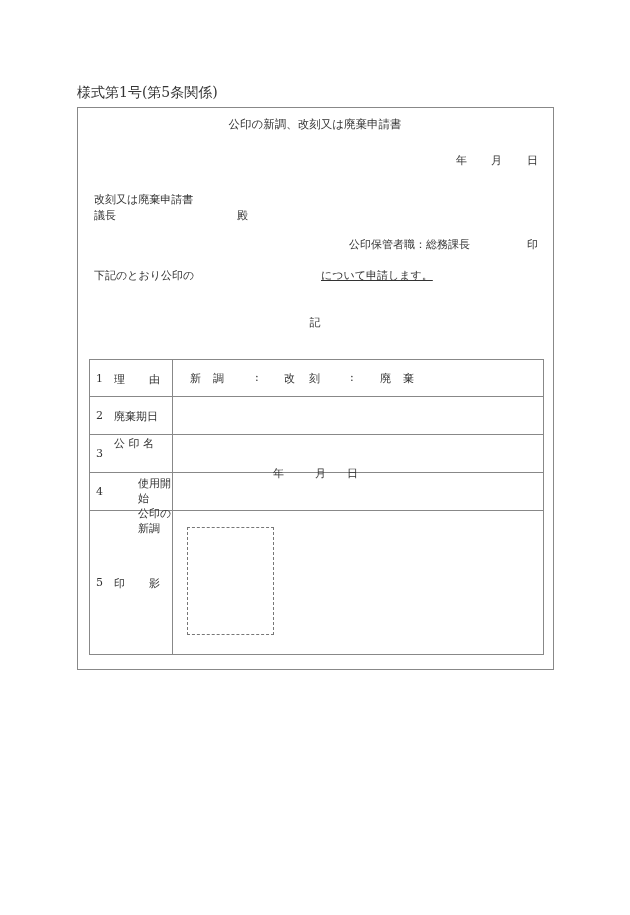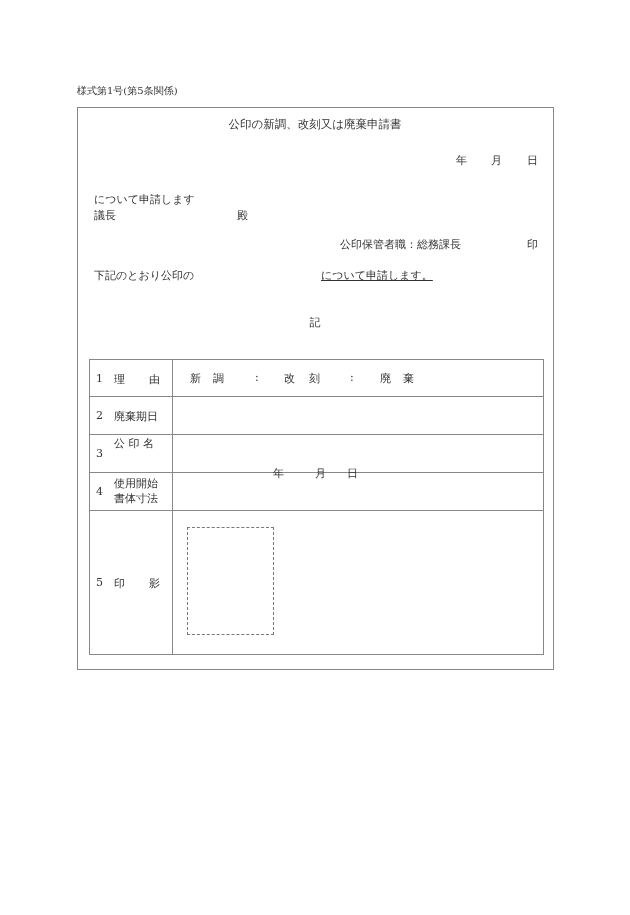--- a/index.html
+++ b/index.html
@@ -2,32 +2,32 @@
 <html><head>
 <meta charset="utf-8">
 <style>
   html, body { margin: 0; padding: 0; }
   body {
     width: 630px; height: 915px; background: #ffffff; position: relative;
     font-family: "DejaVu Serif", "Liberation Serif", serif;
     color: #333; font-size: 11px;
   }
   .abs { position: absolute; white-space: nowrap; }
-  .form-label { left: 77px; top: 84px; font-size: 10px; }
+  .form-label { left: 77px; top: 84px; font-size: 14px; }
   .outer-box {
     position: absolute; left: 77px; top: 107px; width: 477px; height: 563px;
     border: 1.5px solid #888; box-sizing: border-box;
   }
   .title { left: 0; width: 630px; top: 117px; text-align: center; font-size: 11.5px; }
   .date-row { top: 153px; }
   .date-row span { position: absolute; }
   .addr1 { left: 94px; top: 192px; }
   .addr2 { left: 94px; top: 208px; }
   .addr-dono { left: 237px; top: 208px; }
-  .custodian { left: 340px; top: 237px; }
+  .custodian { left: 349px; top: 237px; }
   .seal-mark { left: 527px; top: 237px; }
   .request-pre { left: 94px; top: 268px; text-align: center; }
   .request-post { left: 321px; top: 268px; text-decoration: underline; }
   .ki { left: 0; width: 630px; top: 315px; text-align: center; }
   table.detail {
     position: absolute; left: 89px; top: 359px; width: 455px;
     border-collapse: collapse; table-layout: fixed;
   }
   table.detail td {
     border: 1.5px solid #888; padding: 0; vertical-align: middle; font-size: 11px;
@@ -37,38 +37,38 @@
   .lbl { position: absolute; left: 24px; }
   .lbl-right { position: absolute; right: 12px; }
   .reason-opts { position: relative; height: 100%; }
   .reason-opts span { position: absolute; top: -7px; }
   .date-cell { position: relative; }
   .date-cell span { position: absolute; top: -7px; }
   .seal-box {
     position: absolute; left: 14px; top: 16px; width: 87px; height: 108px;
     border: 1px dashed #777; box-sizing: border-box;
   }
-  .two-line { line-height: 15px; }
+  .two-line { line-height: 15px; margin-left: 24px; }
 </style>
 </head>
 <body>
 
 <div class="abs form-label">様式第1号(第5条関係)</div>
 
 <div class="outer-box"></div>
 
 <div class="abs title">公印の新調、改刻又は廃棄申請書</div>
 
 <div class="abs date-row">
   <span style="left:456px">年</span>
   <span style="left:491px">月</span>
   <span style="left:527px">日</span>
 </div>
 
-<div class="abs addr1">について申請します</div>
+<div class="abs addr1">改刻又は廃棄申請書</div>
 <div class="abs addr2">議長</div>
 <div class="abs addr-dono">殿</div>
 
 <div class="abs custodian">公印保管者職：総務課長</div>
 <div class="abs seal-mark">印</div>
 
 <div class="abs request-pre">下記のとおり公印の</div>
 <div class="abs request-post">について申請します。</div>
 
 <div class="abs ki">記</div>
@@ -106,21 +106,21 @@
       <span class="num" style="top:12px">3</span>
       <span class="lbl" style="top:1px">公 印 名</span>
     </td>
     <td></td>
   </tr>
   <tr style="height:38px">
     <td class="hdr">
       <span class="num" style="top:12px">4</span>
       <div class="lbl two-line" style="top:3px">
         <div>使用開始</div>
-        <div>書体寸法</div>
+        <div>公印の新調</div>
       </div>
     </td>
     <td class="date-cell">
       <span style="left:100px">年</span>
       <span style="left:142px">月</span>
       <span style="left:174px">日</span>
     </td>
   </tr>
   <tr style="height:144px">
     <td class="hdr">

